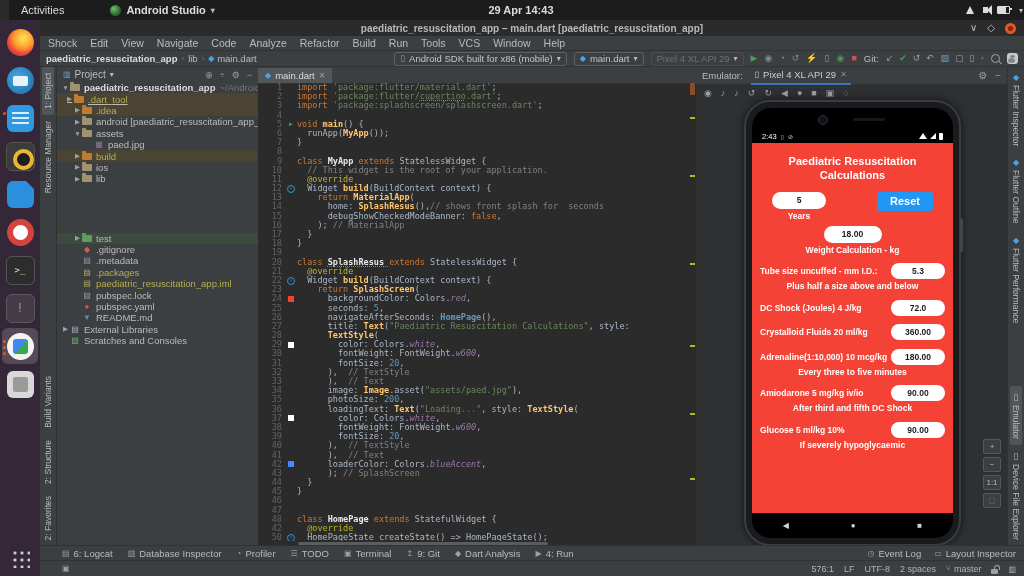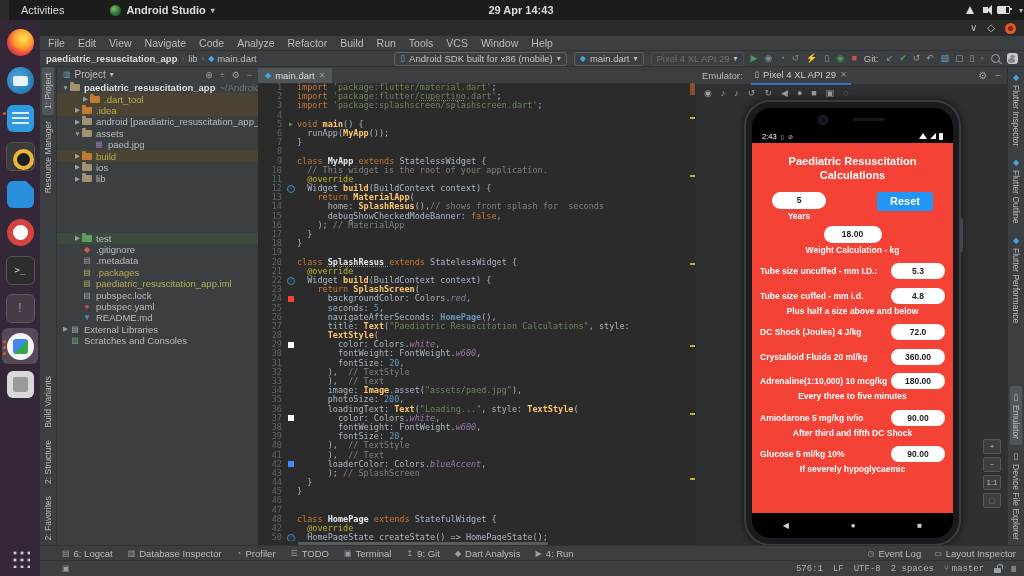--- a/index.html
+++ b/index.html
@@ -156,21 +156,21 @@
         font-size:8px;display:flex;align-items:center;justify-content:center;}
   .zbtn.dim{color:#6a6d6f;}
   
   .bottombar{position:absolute;left:0;right:0;bottom:15px;height:15px;background:#3c3f41;border-top:1px solid #323232;
              display:flex;align-items:center;font-size:9.5px;color:#bbb;gap:15px;padding-left:22px;}
   .bbi{display:flex;align-items:center;gap:4px;}
   .bbi .g{font-size:8px;color:#9aa0a6;}
   .bb-right{margin-left:auto;display:flex;gap:13px;padding-right:8px;}
   .statusbar{position:absolute;left:0;right:0;bottom:0;height:15px;background:#3c3f41;border-top:1px solid #323232;
              display:flex;align-items:center;font-size:9px;color:#b2b2b2;padding:0 8px;}
-  .sb-right{margin-left:auto;display:flex;align-items:center;gap:10px;font-family:Liberation Mono, monospace;}
+  .sb-right{margin-left:auto;display:flex;align-items:flex-end;gap:10px;}
   .branch{display:flex;align-items:center;gap:3px;}
   .lockic{width:7px;height:5px;background:#9aa0a6;position:relative;border-radius:1px;margin-top:3px;}
   .lockic::before{content:"";position:absolute;top:-4px;left:3px;width:4px;height:4px;border:1px solid #9aa0a6;border-bottom:none;border-radius:3px 3px 0 0;}
 </style>
 </head>
 <body>
 
 <div id="app" class="nosel">
 
   <div class="topbar">
@@ -224,29 +224,30 @@
         <span class="dock-dot" style="top: 24px;"></span>
       </div>
       <div class="dock-item">
         <div class="di di-software"></div>
       </div>
       <div class="dock-grid"></div>
     </div>
 
   <div class="ide">
     <div class="titlebar">
+      <span class="title-text">paediatric_resuscitation_app – main.dart [paediatric_resuscitation_app]</span>
       <span class="win-controls">
         <span class="wc">∨</span>
         <span class="wc">◇</span>
         <span class="close-btn"></span>
       </span>
     </div>
 
     <div class="menubar" id="menubar">
-        <span class="menu-item">File</span>
+        <span class="menu-item">Shock</span>
         <span class="menu-item">Edit</span>
         <span class="menu-item">View</span>
         <span class="menu-item">Navigate</span>
         <span class="menu-item">Code</span>
         <span class="menu-item">Analyze</span>
         <span class="menu-item">Refactor</span>
         <span class="menu-item">Build</span>
         <span class="menu-item">Run</span>
         <span class="menu-item">Tools</span>
         <span class="menu-item">VCS</span>
@@ -326,21 +327,21 @@
             <span>−</span>
           </span>
         </div>
         <div class="tree" id="tree">
             <div class="tree-row" style="padding-left: 4px;">
               <span class="arrow">▼</span>
               <span class="ficon f-norm"></span>
               <span class="lbl-root">paediatric_resuscitation_app</span>
               <span class="lbl-path">~/Android/AndroidStudioP</span>
             </div>
-            <div class="tree-row row-ex" style="padding-left: 24px;">
+            <div class="tree-row row-ex" style="padding-left: 8px; text-decoration: underline;">
               <span class="arrow">▶</span>
               <span class="ficon f-ex"></span>
               <span class="lbl-ignored">.dart_tool</span>
             </div>
             <div class="tree-row row-ex" style="padding-left: 16px;">
               <span class="arrow">▶</span>
               <span class="ficon f-ex"></span>
               <span class="lbl-ignored">.idea</span>
             </div>
             <div class="tree-row" style="padding-left: 16px;">
@@ -555,24 +556,20 @@
               </div>
               <div class="colc weightbox">
                 <span class="pill" style="width:58px;">18.00</span>
                 <span class="app-lbl">Weight Calculation - kg</span>
               </div>
               <div class="calc" id="calc">
                   <div class="crow">
                     <span class="lab">Tube size uncuffed - mm I.D.:</span>
                     <span class="pill" style="height: 16px;">5.3</span>
                   </div>
-                  <div class="crow">
-                    <span class="lab">Tube size cuffed - mm i.d.</span>
-                    <span class="pill" style="height: 16px;">4.8</span>
-                  </div>
                   <div class="cnote">Plus half a size above and below</div>
                   <div class="crow">
                     <span class="lab">DC Shock (Joules) 4 J/kg</span>
                     <span class="pill" style="height: 16px;">72.0</span>
                   </div>
                   <div class="crow">
                     <span class="lab">Crystalloid Fluids 20 ml/kg</span>
                     <span class="pill" style="height: 16px;">360.00</span>
                   </div>
                   <div class="crow">

